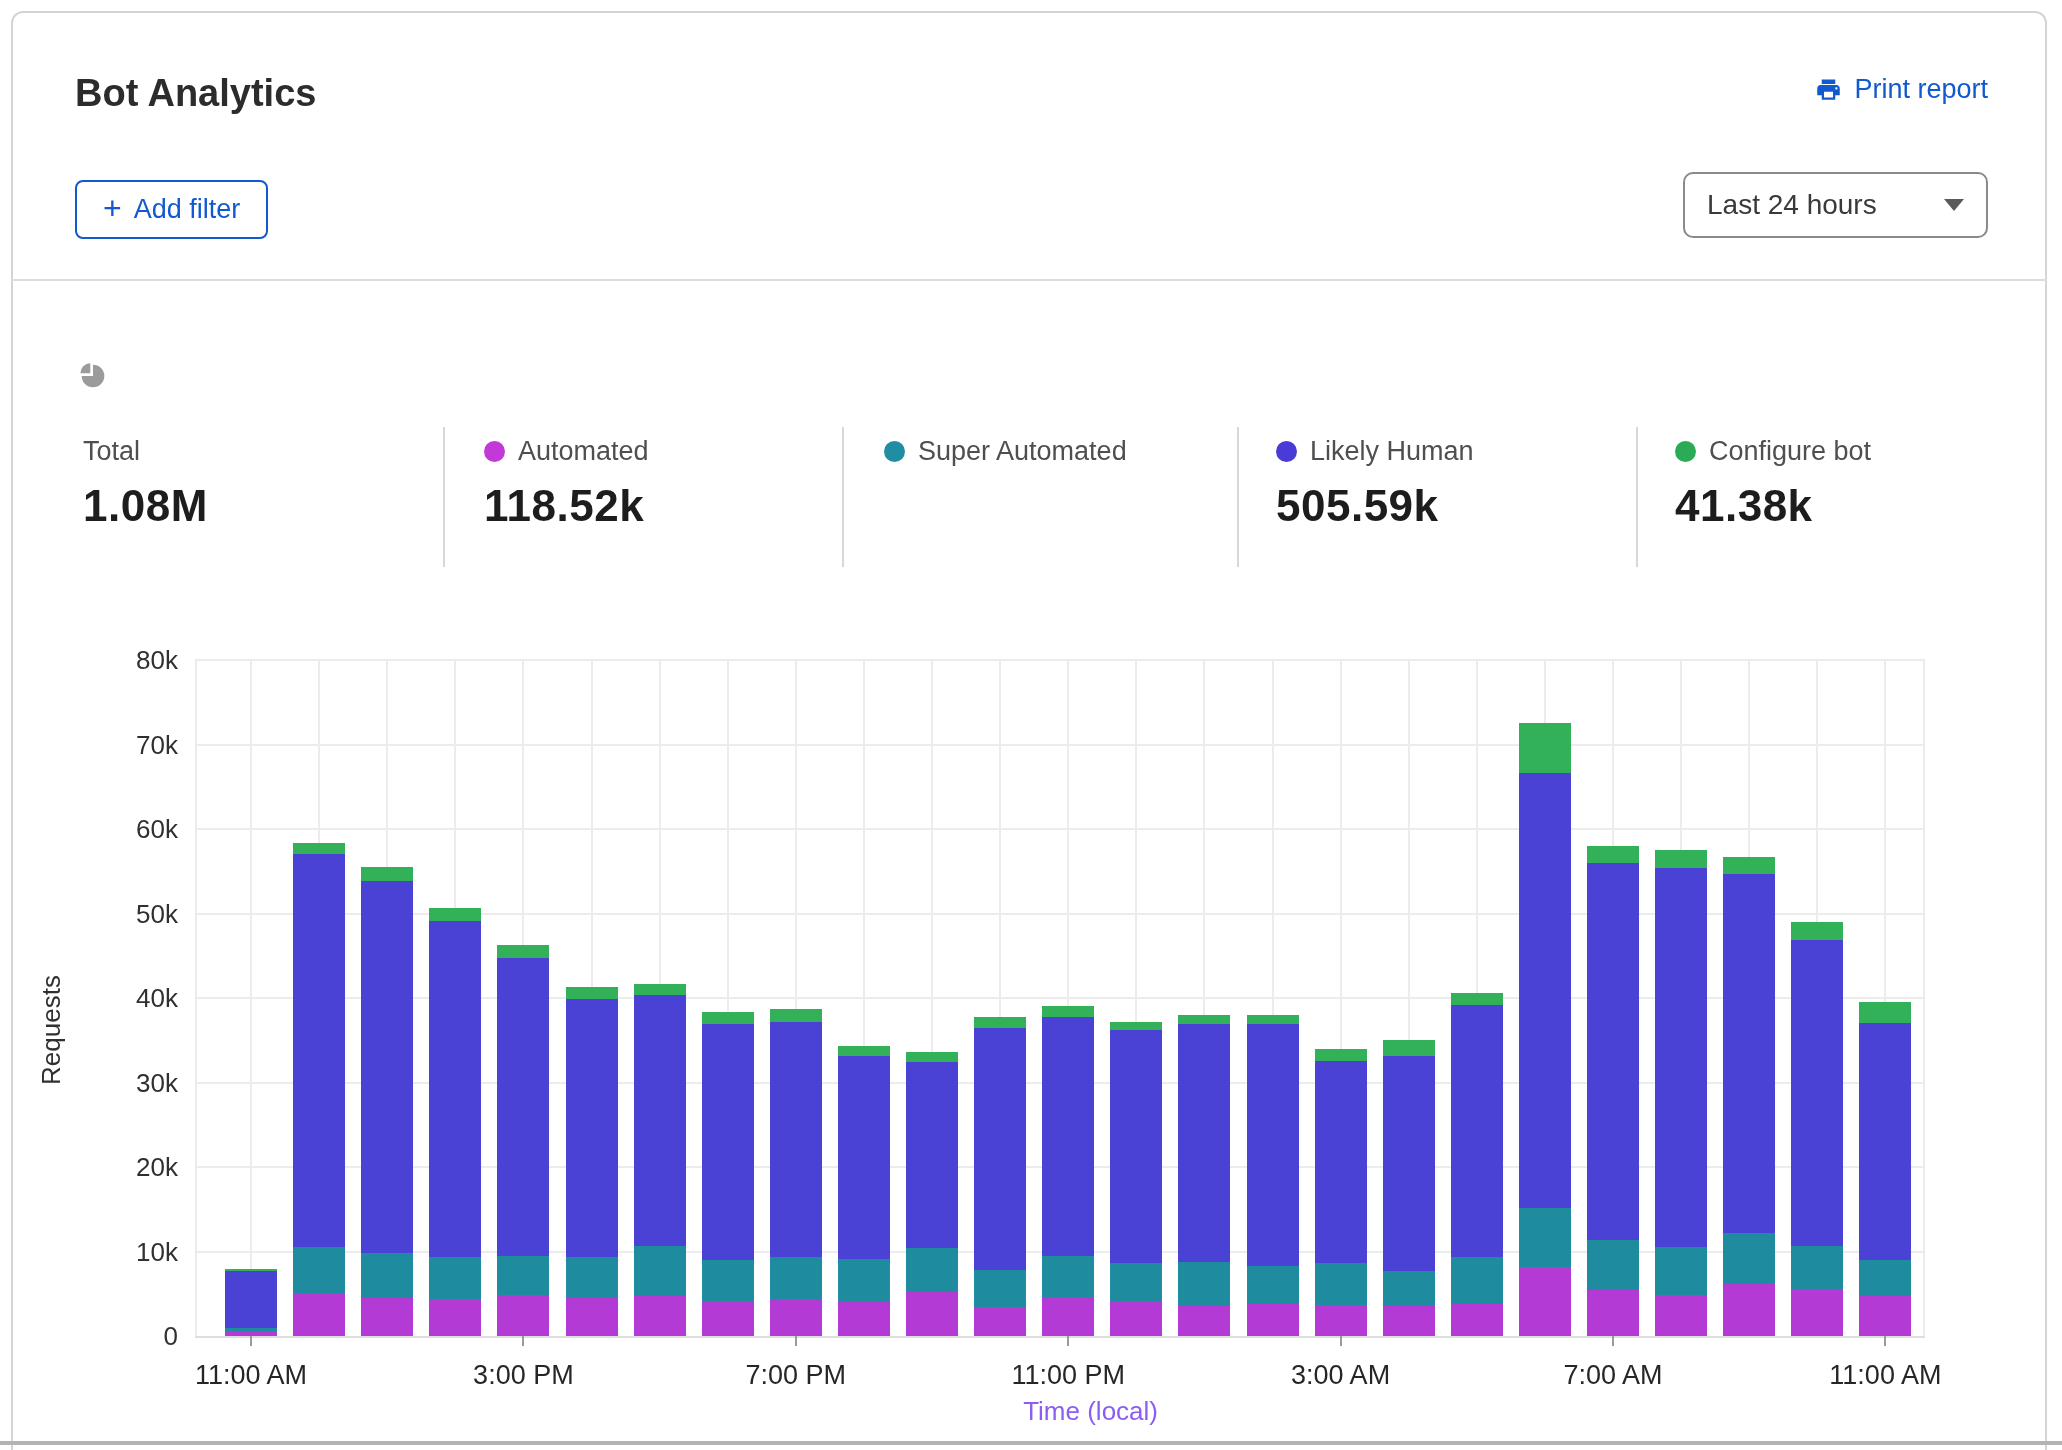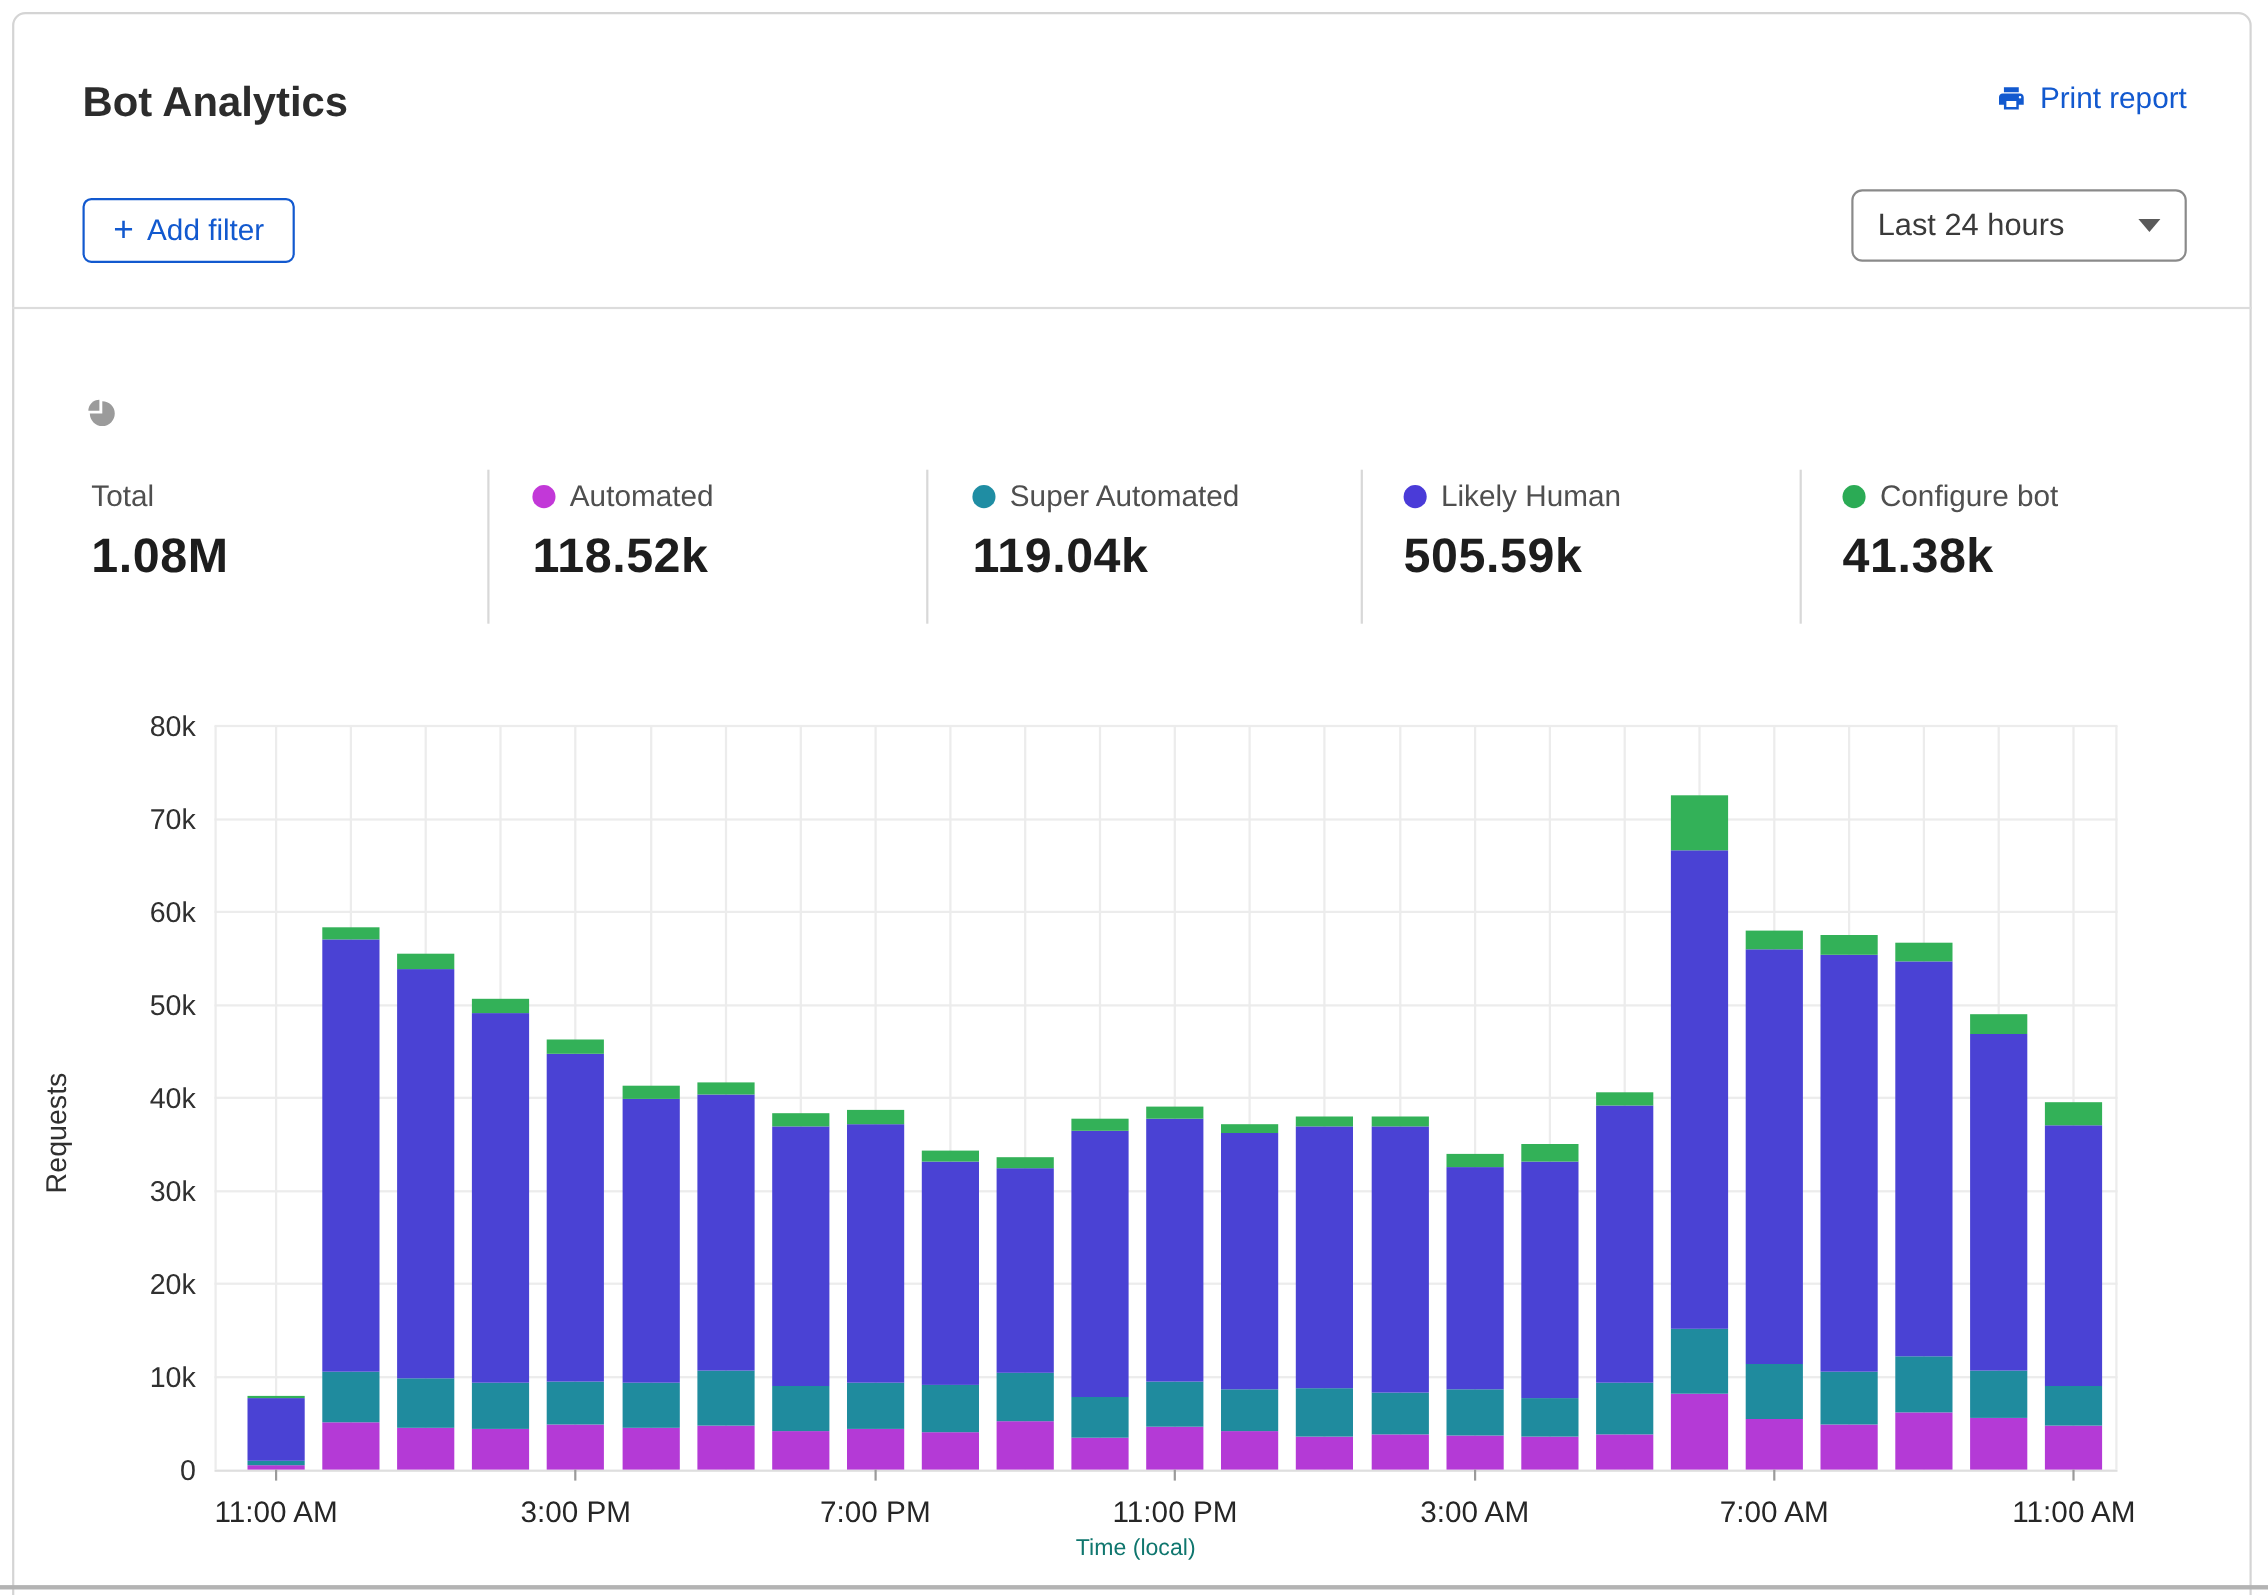--- a/index.html
+++ b/index.html
@@ -35,21 +35,21 @@
   .ylabel-rot{position:absolute;left:36px;top:1095px;transform:rotate(-90deg);transform-origin:left top;
               font-size:26px;color:#303030;width:130px;text-align:center;}
   .plot{position:absolute;left:195px;top:660px;width:1730px;height:676px;}
   .hgrid{position:absolute;left:0;width:100%;height:2px;background:#ececec;}
   .vgrid{position:absolute;top:0;height:100%;width:2px;background:#ececec;}
   .baseline{position:absolute;left:0;bottom:-2px;width:100%;height:2px;background:#dedede;}
   .bar{position:absolute;bottom:0;width:52px;height:100%;}
   .seg{position:absolute;left:0;width:100%;}
   .xtick{position:absolute;top:1336px;width:2px;height:10px;background:#9a9a9a;}
   .xlab{position:absolute;top:1360px;width:180px;text-align:center;font-size:27px;color:#262626;}
-  .xlabel{position:absolute;left:978px;top:1396px;width:180px;text-align:left;font-size:21px;color:#0f766e;}
+  .xlabel{position:absolute;left:978px;top:1396px;width:180px;text-align:right;font-size:26px;color:#8b5cf6;}
   .bottom-divider{position:absolute;left:0;top:1441px;width:2062px;height:4px;background:#b3b3b3;}
 </style>
 </head>
 <body>
 
 <div class="card"></div>
 
 <div class="page-title">Bot Analytics</div>
 
 <div class="top-links">
@@ -97,21 +97,20 @@
     <span>Automated</span>
     </div>
   <div class="val">118.52k</div>
 </div>
 <div class="stat-div" style="left:842px"></div>
 <div class="stat" style="left:884px">
   <div class="lbl">
       <span class="dot" style="background: rgb(31, 141, 163);"></span>
     <span>Super Automated</span>
     </div>
-  <div class="val">119.04k</div>
 </div>
 <div class="stat-div" style="left:1237px"></div>
 <div class="stat" style="left:1276px">
   <div class="lbl">
       <span class="dot" style="background: rgb(74, 59, 216);"></span>
     <span>Likely Human</span>
     </div>
   <div class="val">505.59k</div>
 </div>
 <div class="stat-div" style="left:1636px"></div>

